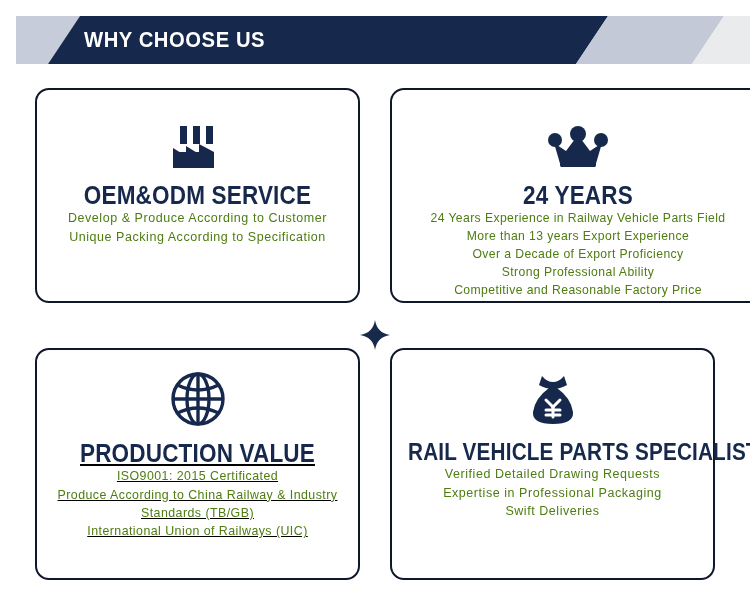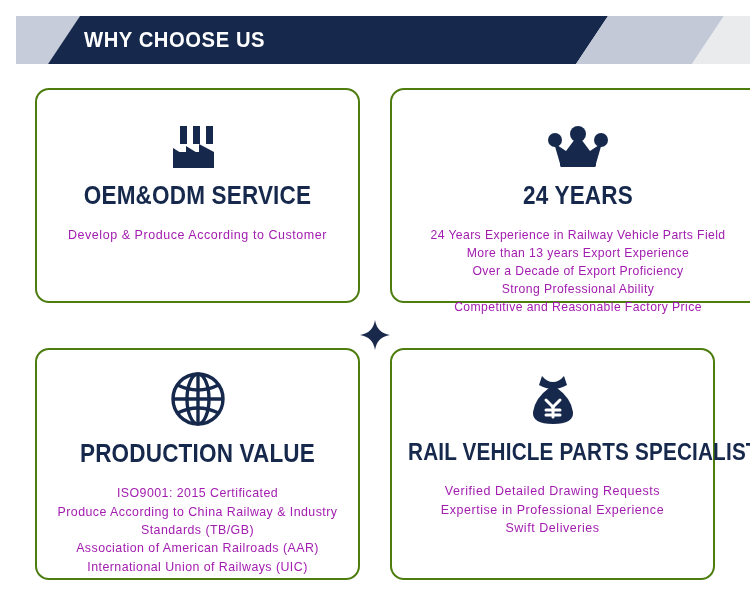--- a/index.html
+++ b/index.html
@@ -46,28 +46,28 @@
   .grid {
     position: absolute;
     left: 0;
     top: 84px;
     width: 750px;
     height: 508px;
   }
   .card {
     position: absolute;
     box-sizing: border-box;
-    border: 2px solid #4d7c0f;
+    border: 2px solid #0f172a;
     border-radius: 14px;
     background: #ffffff;
     text-align: center;
   }
   .card-1 { left: 35px;  top: 4px;   width: 325px; height: 215px; }
   .card-2 { left: 390px; top: 4px;   width: 376px; height: 215px; }
-  .card-3 { left: 35px;  top: 264px; width: 325px; height: 232px; }
+  .card-3 { left: 35px;  top: 264px; width: 325px; height: 232px; text-decoration: underline; }
   .card-4 { left: 390px; top: 264px; width: 325px; height: 232px; }
 
   .icon-wrap {
     height: 62px;
     display: flex;
     align-items: flex-end;
     justify-content: center;
     margin-top: 18px;
   }
   .card-3 .icon-wrap, .card-4 .icon-wrap { margin-top: 16px; }
@@ -79,25 +79,25 @@
     letter-spacing: 0.2px;
     margin-top: 12px;
     line-height: 1.05;
     white-space: nowrap;
     transform: scaleX(0.9);
   }
   .card-4 .card-title { font-size: 23px; }
   .card-3 .card-title { font-size: 25px; }
 
   .card-body {
-    color: #a21caf;
+    color: #4d7c0f;
     font-size: 12.5px;
     line-height: 1.48;
     letter-spacing: 0.55px;
-    margin-top: 18px;
+    margin-top: 1px;
     padding: 0 10px;
   }
   .card-body div { white-space: nowrap; }
   .card-2 .card-body { font-size: 12.2px; letter-spacing: 0.4px; }
   .card-3 .card-body { font-size: 12.4px; letter-spacing: 0.45px; }
 
   
   .sparkle {
     position: absolute;
     left: 360px;
@@ -131,20 +131,21 @@
         <rect x="11" y="2" width="7" height="18" fill="#16294c"></rect>
         <rect x="24" y="2" width="7" height="18" fill="#16294c"></rect>
         <rect x="37" y="2" width="7" height="18" fill="#16294c"></rect>
         <path d="M4 44 L4 24 L17 32 L17 22 L30 30 L30 20 L45 28 L45 44 Z" fill="#16294c"></path>
         <rect x="4" y="28" width="41" height="16" fill="#16294c"></rect>
       </svg>
     </div>
     <div class="card-title">OEM&amp;ODM SERVICE</div>
     <div class="card-body">
       <div>Develop &amp; Produce According to Customer</div>
+      <div>Unique Packing According to Specification</div>
     </div>
   </div>
 
   <div class="card card-2">
     <div class="icon-wrap">
       <svg width="60" height="45" viewBox="0 0 60 45">
         <path d="M6 18 L13 42 L47 42 L54 18 L42 26 L30 10 L18 26 Z" fill="#16294c"></path>
         <circle cx="7" cy="15" r="7" fill="#16294c"></circle>
         <circle cx="30" cy="9" r="8" fill="#16294c"></circle>
         <circle cx="53" cy="15" r="7" fill="#16294c"></circle>
@@ -172,21 +173,20 @@
           <path d="M8.5 15 Q29 25 49.5 15"></path>
           <path d="M8.5 43 Q29 33 49.5 43"></path>
         </g>
       </svg>
     </div>
     <div class="card-title">PRODUCTION VALUE</div>
     <div class="card-body">
       <div>ISO9001: 2015 Certificated</div>
       <div>Produce According to China Railway &amp; Industry</div>
       <div>Standards (TB/GB)</div>
-      <div>Association of American Railroads (AAR)</div>
       <div>International Union of Railways (UIC)</div>
     </div>
   </div>
 
   <div class="card card-4">
     <div class="icon-wrap">
       <svg width="52" height="56" viewBox="0 0 52 56">
         <path d="M15 4 Q20 10 26 10 Q32 10 37 4 L40 13 Q33 17 26 17 Q19 17 12 13 Z" fill="#16294c"></path>
         <path d="M22 16 Q8 26 6 40 Q5 52 26 52 Q47 52 46 40 Q44 26 30 16 Z" fill="#16294c"></path>
         <g stroke="#ffffff" stroke-width="3" stroke-linecap="round">
@@ -194,21 +194,21 @@
           <line x1="33" y1="28" x2="26" y2="35"></line>
           <line x1="26" y1="35" x2="26" y2="45"></line>
           <line x1="19" y1="38" x2="33" y2="38"></line>
           <line x1="19" y1="43" x2="33" y2="43"></line>
         </g>
       </svg>
     </div>
     <div class="card-title">RAIL VEHICLE PARTS SPECIALISTS</div>
     <div class="card-body">
       <div>Verified Detailed Drawing Requests</div>
-      <div>Expertise in Professional Experience</div>
+      <div>Expertise in Professional Packaging</div>
       <div>Swift Deliveries</div>
     </div>
   </div>
 
 </div>
 
 <svg class="sparkle" viewBox="0 0 30 30">
   <path d="M15 0 Q17 13 30 15 Q17 17 15 30 Q13 17 0 15 Q13 13 15 0 Z" fill="#18294b"></path>
 </svg>
 

